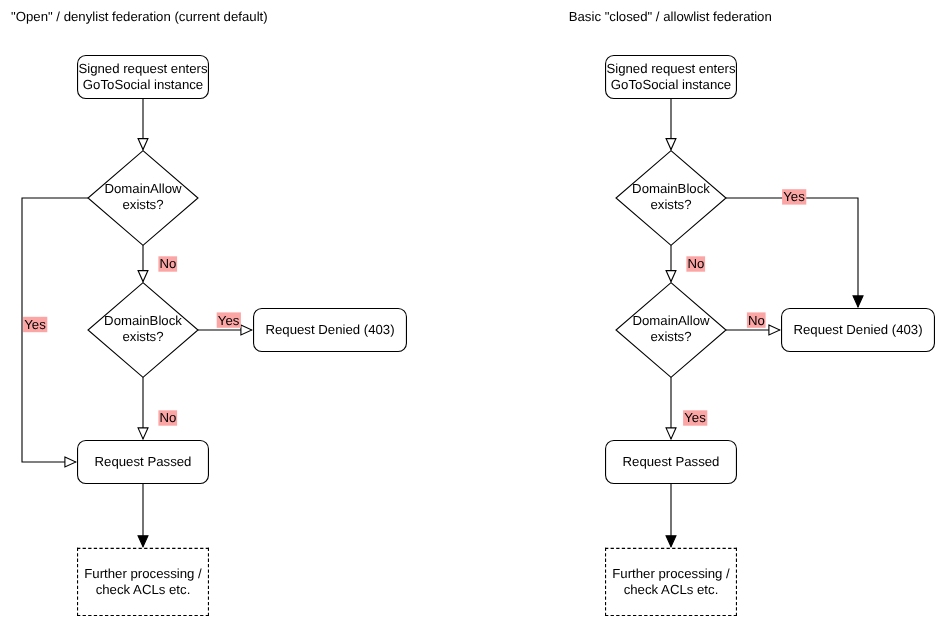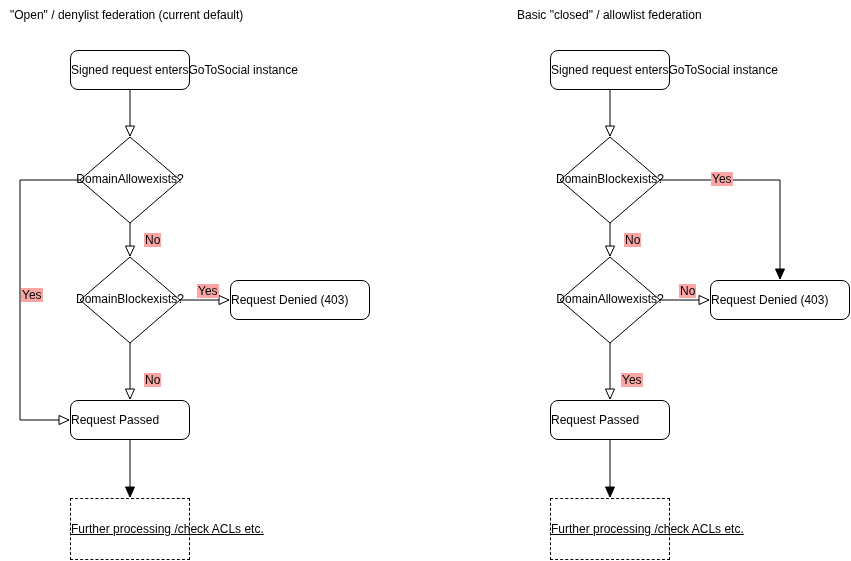--- a/index.html
+++ b/index.html
@@ -5,28 +5,28 @@
   html,body{margin:0;padding:0;background:#ffffff;}
   .canvas{
     position:relative;width:851px;height:561px;background:#ffffff;
     font-family:"Liberation Sans",sans-serif;font-size:12px;color:#000000;
     overflow:hidden;
   }
   .edges{position:absolute;left:0;top:0;}
   .title{position:absolute;white-space:nowrap;}
   .box{
     position:absolute;border:1px solid #000000;background:#ffffff;
-    display:flex;flex-direction:row;align-items:center;justify-content:space-between;
+    display:flex;flex-direction:column;align-items:center;justify-content:center;
     text-align:center;line-height:15px;box-sizing:border-box;white-space:nowrap;
   }
   .rounded{border-radius:8px;}
-  .dashedbox{border:1px dashed #000000;border-radius:0;text-decoration:underline;}
+  .dashedbox{border:1px dashed #000000;border-radius:0;}
   .dtext{
-    position:absolute;display:flex;flex-direction:row;align-items:center;
-    justify-content:center;text-align:center;line-height:15px;white-space:nowrap;
+    position:absolute;display:flex;flex-direction:column;align-items:center;
+    justify-content:flex-start;text-align:center;line-height:15px;white-space:nowrap;
   }
   .elabel{position:absolute;background:#fca5a5;line-height:14px;padding:0 1px;white-space:nowrap;}
 </style>
 </head>
 <body>
 
 <div class="canvas">
 
   <svg class="edges" width="851" height="561" viewBox="0 0 851 561">
     <defs>

